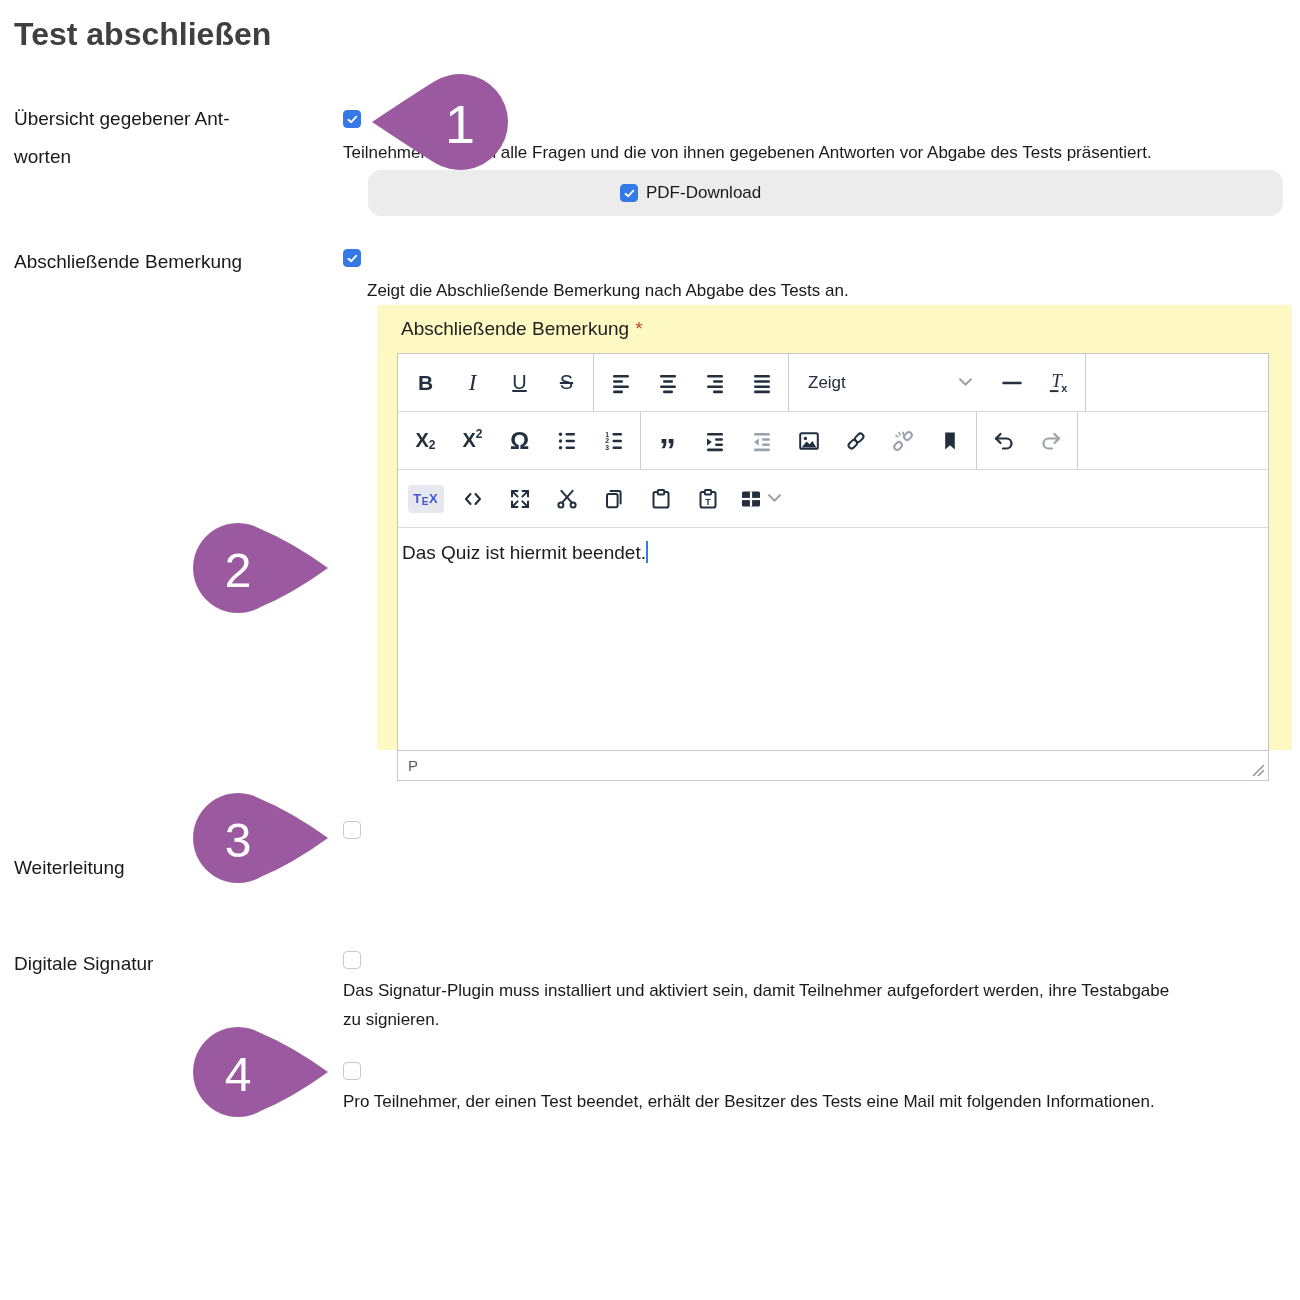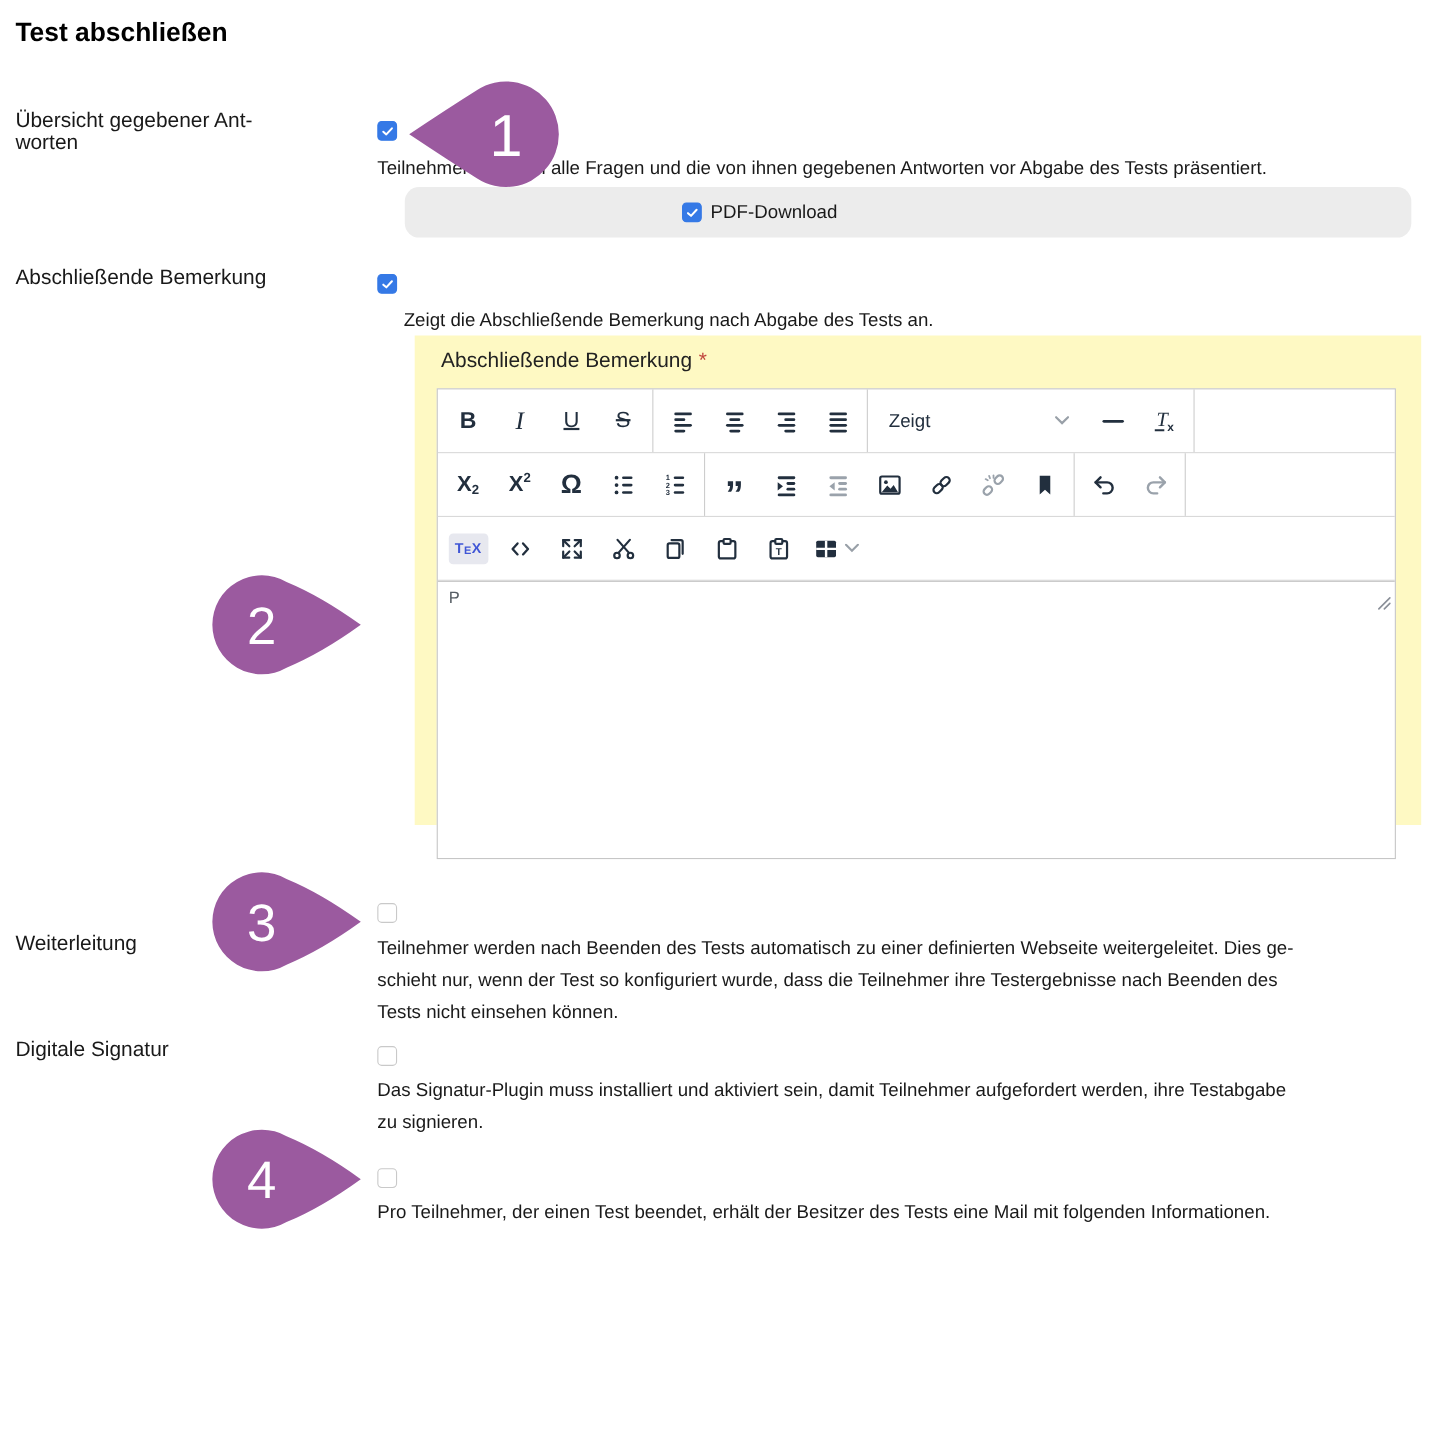--- a/index.html
+++ b/index.html
@@ -1,21 +1,21 @@
 <!DOCTYPE html>
 <html><head>
 <meta charset="utf-8">
 <style>
   * { margin:0; padding:0; box-sizing:border-box; }
   html,body { width:1300px; height:1300px; background:#fff; font-family:"Liberation Sans", sans-serif; color:#1a1a1a; }
   #page { position:relative; width:1300px; height:1300px; overflow:hidden; }
 
-  .page-title { position:absolute; left:14px; top:16px; font-size:24px; font-weight:700; color:#000000; }
-
-  .row-label { position:absolute; left:14px; width:300px; font-size:19px; line-height:20px; color:#191919; white-space:pre-line; }
+  .page-title { position:absolute; left:14px; top:16px; font-size:32px; font-weight:700; color:#404040; }
+
+  .row-label { position:absolute; left:14px; width:300px; font-size:19px; line-height:38px; color:#191919; white-space:pre-line; }
   .row-desc  { position:absolute; left:343px; width:950px; font-size:17px; line-height:29px; color:#191919; white-space:pre-line; }
 
   
   .cb { position:absolute; width:18px; height:18px; border:1px solid #c9c9c9; border-radius:4px; background:#fff; display:flex; align-items:center; justify-content:center; }
   .cb svg { display:none; width:13px; height:13px; }
   .cb.checked { background:#3579e6; border-color:#3579e6; }
   .cb.checked svg { display:block; }
   .cb.inline { position:relative; flex:0 0 18px; }
 
   
@@ -354,40 +354,40 @@
                 <line x1="3" y1="12" x2="21" y2="12" stroke="#fff" stroke-width="2.2"></line>
                 <line x1="12" y1="4.5" x2="12" y2="19.5" stroke="#fff" stroke-width="2.2"></line>
               </svg>
             <svg width="13" height="9" viewBox="0 0 12 8" style="margin-left:5px;">
                 <path d="M1 1 L6 6 L11 1" fill="none" stroke="#99a0a8" stroke-width="1.8" stroke-linecap="round"></path>
               </svg>
           </button>
         </div>
       </div>
 
+      <div class="edit-area">
+        <span>Das Quiz ist hiermit beendet.</span><span class="caret"></span>
+      </div>
 
       <div class="statusbar">
         <span class="status-path">P</span>
         <svg class="grip" width="13" height="13" viewBox="0 0 13 13">
             <g stroke="#8a8f98" stroke-width="1.5" stroke-linecap="round">
               <line x1="11.5" y1="1.5" x2="1.5" y2="11.5"></line>
               <line x1="11.5" y1="6.5" x2="6.5" y2="11.5"></line>
             </g>
           </svg>
       </div>
     </div>
   </div>
 
   <div class="row-label" style="top:816px;margin-top:33px;">Weiterleitung</div>
   <div class="cb" style="left:343px; top:821px;">
     
   </div>
-  <div class="row-desc" style="top:847px;">Teilnehmer werden nach Beenden des Tests automatisch zu einer definierten Webseite weitergeleitet. Dies ge-
-schieht nur, wenn der Test so konfiguriert wurde, dass die Teilnehmer ihre Testergebnisse nach Beenden des
-Tests nicht einsehen können.</div>
 
   <div class="row-label" style="top:945px;">Digitale Signatur</div>
   <div class="cb" style="left:343px; top:951px;">
     
   </div>
   <div class="row-desc" style="top:976px;">Das Signatur-Plugin muss installiert und aktiviert sein, damit Teilnehmer aufgefordert werden, ihre Testabgabe
 zu signieren.</div>
 
   <div class="cb" style="left:343px; top:1062px;">
     

